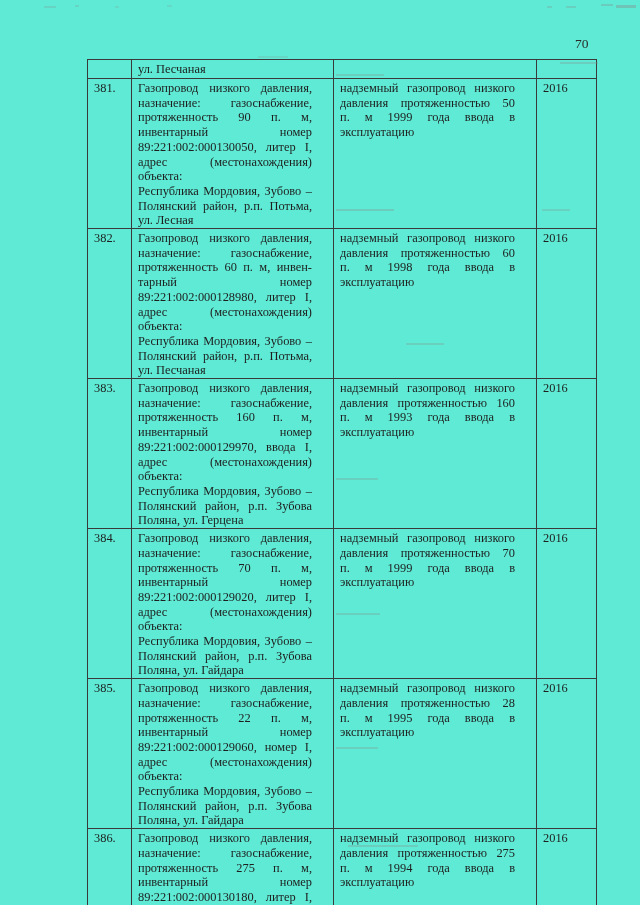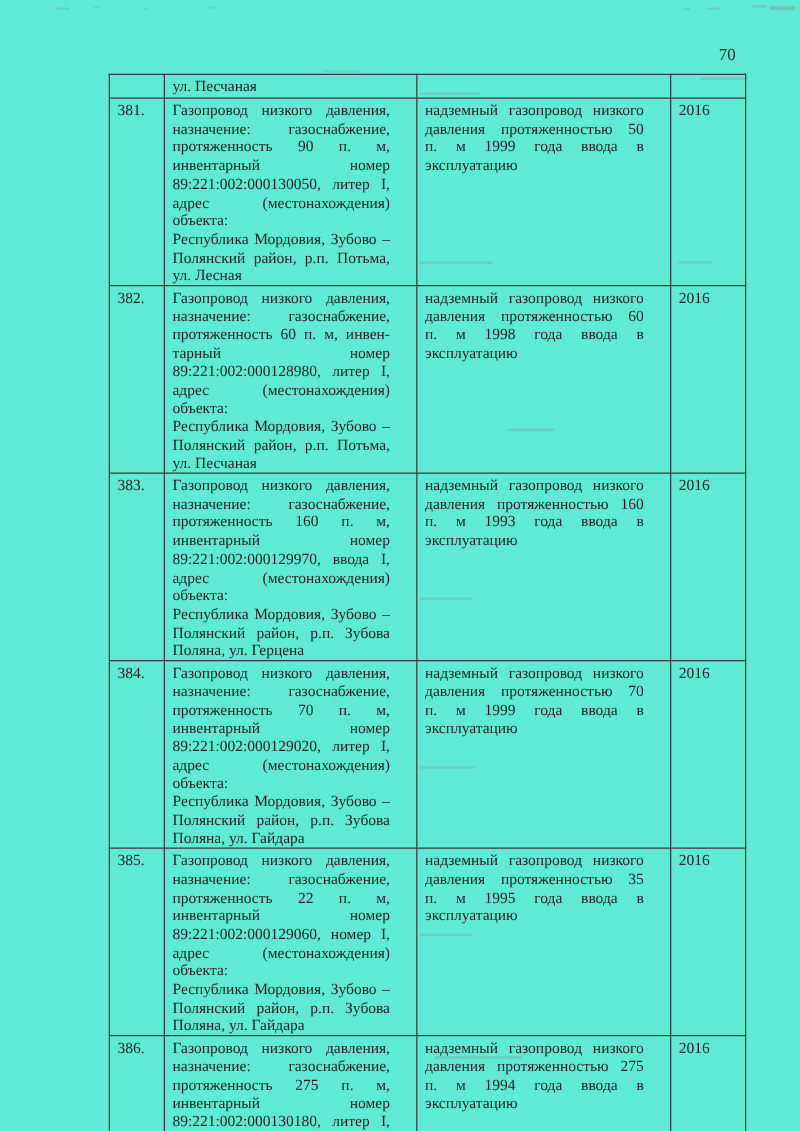--- a/index.html
+++ b/index.html
@@ -148,21 +148,21 @@
             <div class="ln j">протяженность 22 п. м,</div>
             <div class="ln j">инвентарный номер</div>
             <div class="ln j">89:221:002:000129060, номер I,</div>
             <div class="ln j">адрес (местонахождения) объекта:</div>
             <div class="ln j">Республика Мордовия, Зубово –</div>
             <div class="ln j">Полянский район, р.п. Зубова</div>
             <div class="ln">Поляна, ул. Гайдара</div>
           </td>
           <td class="c-char">
             <div class="ln j">надземный газопровод низкого</div>
-            <div class="ln j">давления протяженностью 35</div>
+            <div class="ln j">давления протяженностью 28</div>
             <div class="ln j">п. м 1995 года ввода в</div>
             <div class="ln">эксплуатацию</div>
           </td>
           <td class="c-year">2016</td>
         </tr>
         <tr style="height: 94px;">
           <td class="c-num">386.</td>
           <td class="c-desc">
             <div class="ln j">Газопровод низкого давления,</div>
             <div class="ln j">назначение: газоснабжение,</div>

